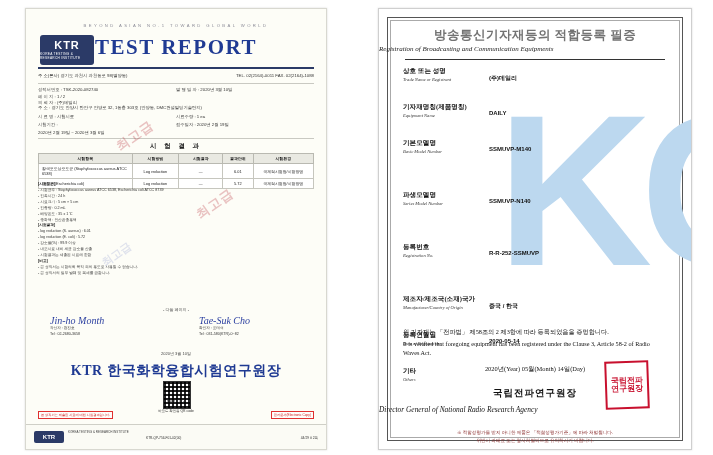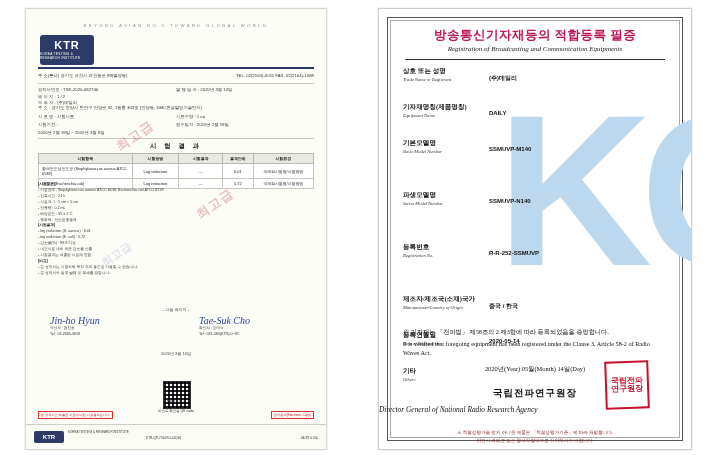--- a/index.html
+++ b/index.html
@@ -114,24 +114,24 @@
     position:absolute;left:378px;top:8px;width:312px;height:440px;
     background:#ffffff;border:1px solid #cfcfcf;
     box-shadow:0 0 2px rgba(0,0,0,.15);overflow:hidden;
     font-family:"Liberation Serif",serif;
   }
   .kc-border{position:absolute;left:8px;top:8px;right:8px;bottom:8px;border:1px solid #555;}
   .kc-border2{position:absolute;left:11px;top:11px;right:11px;bottom:11px;border:1px solid #aaa;}
 
   .kc-title{
     position:absolute;left:0;right:0;top:18px;text-align:center;
-    font-size:12.5px;font-weight:bold;color:#be185d;letter-spacing:.5px;
+    font-size:12.5px;font-weight:bold;color:#737373;letter-spacing:.5px;
   }
   .kc-sub{
-    position:absolute;left:0;right:0;top:36px;text-align:center;
+    position:absolute;left:0;right:0;top:36px;text-align:left;
     font-size:7px;font-style:italic;color:#222;
   }
   .kc-rule{position:absolute;left:26px;right:26px;top:50px;height:1px;background:#333;}
 
   .kc-logo{
     position:absolute;left:118px;top:74px;width:185px;height:250px;
     color:#bcd8ef;font-size:215px;font-weight:bold;line-height:1;
     font-family:"Liberation Sans",sans-serif;letter-spacing:-12px;
     user-select:none;
   }
@@ -169,20 +169,21 @@
 
   <div class="doc-left">
 
     <div class="eyebrow">BEYOND ASIAN NO.1  TOWARD GLOBAL WORLD</div>
 
     <div class="ktr-tag">
       <span class="b">KTR</span>
       <span class="s">KOREA TESTING &amp; RESEARCH INSTITUTE</span>
     </div>
 
+    <div class="title-tr">TEST REPORT</div>
     <div class="hr-navy"></div>
 
     <div class="kv" style="left:12px;top:64px;width:170px;">주 소(본사) 경기도 과천시 과천동로 98(별양동)</div>
     <div class="kv-r" style="right:12px;top:64px;">TEL. 02(2164)-0011    FAX. 02(2164)-1088</div>
     <div class="hr-thin" style="top:74px;"></div>
 
     <div class="kv" style="left:12px;top:78px;">
       <span class="lbl">성적서번호 : </span><span>TSK-2020-082740</span><br>
       <span class="lbl">페  이  지 : </span><span>1 / 2</span><br>
       <span class="lbl">의 뢰 자 : </span><span>(주)데일리</span>
@@ -256,33 +257,37 @@
       <span>- 시험결과는 제출된 시료에 한함</span><br>
       <span class="hd">[비고]</span><br>
       <span>- 본 성적서는 시험의뢰 목적 외의 용도로 사용할 수 없습니다.</span><br>
       <span>- 본 성적서의 일부 발췌 및 복제를 금합니다.</span>
     </div>
 
     <div class="center-note" style="top:298px;">- 다음 페이지 -</div>
 
     <div class="sign-row" style="top:306px;">
       <div style="position:absolute;left:10px;top:0;">
-        <div class="sig">Jin-ho Hyun</div>
+        <div class="sig">Jin-ho Month</div>
         <div class="sig-sub">작성자 : 현진호</div>
         <div class="sig-sub">Tel : 02-2680-3658</div>
       </div>
       <div style="position:absolute;left:159px;top:0;">
         <div class="sig">Tae-Suk Cho</div>
         <div class="sig-sub">확인자 : 조태석</div>
         <div class="sig-sub">Tel : 031-580(KTR)-0~82</div>
       </div>
     </div>
 
     <div class="center-note" style="top:342px;">2020년 3월 10일</div>
 
+    <div class="ktr-footer" style="top:352px;">
+      <span class="ktr-big">KTR</span>
+      <span class="ktr-big">한국화학융합시험연구원장</span>
+    </div>
 
     <div class="qr" style="left:137px;top:372px;"></div>
     <div class="qr-cap" style="left:115px;top:400px;">바코드 확인용  QR code</div>
 
     <div class="page-mid" style="top:390px;">Page  1  of  2</div>
 
     <div class="red-box" style="left:12px;top:402px;">본 성적서는 제출된 시료에 대한 시험결과입니다.</div>
     <div class="red-box" style="right:12px;top:402px;">전자문서(Electronic Copy)</div>
 
     <div class="bottom-strip">

